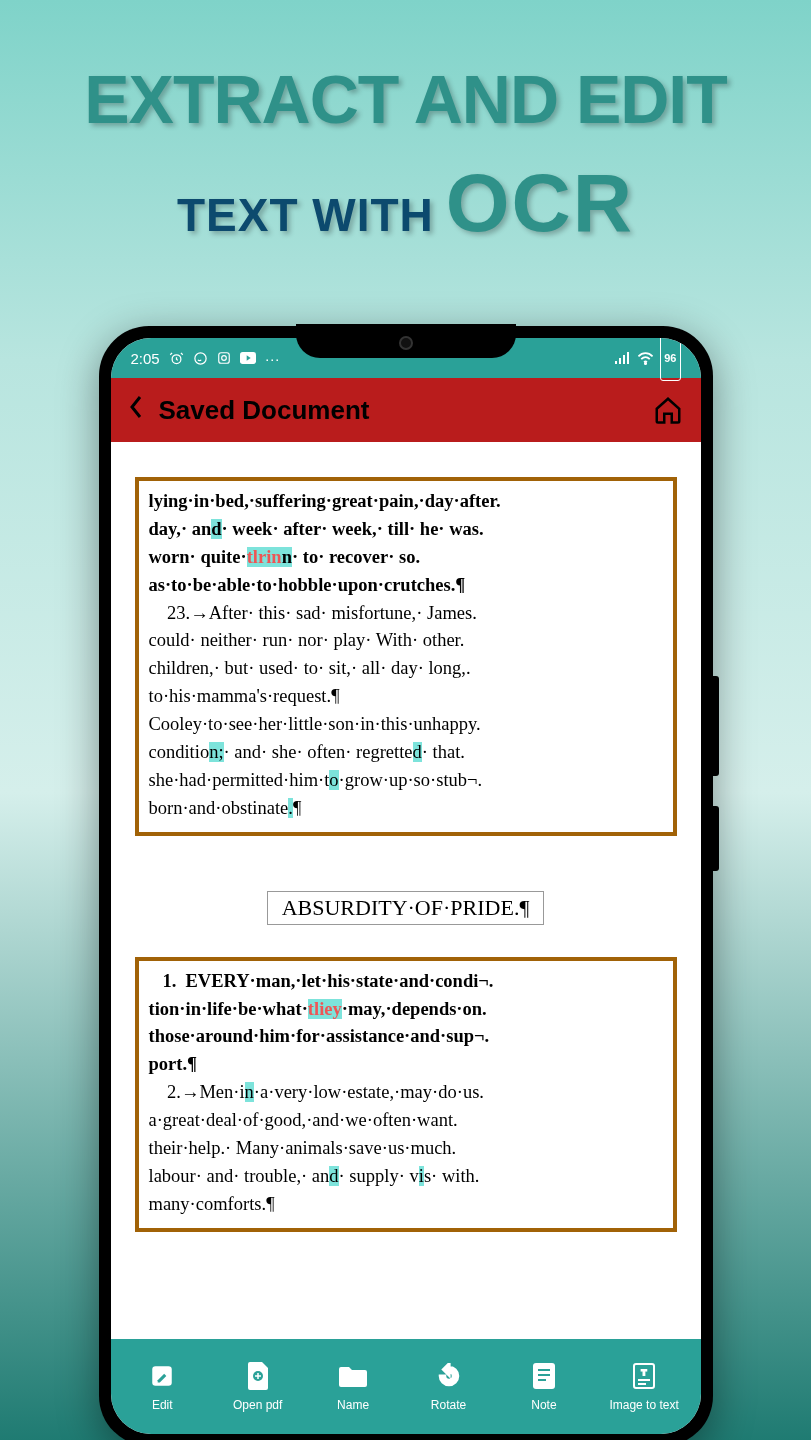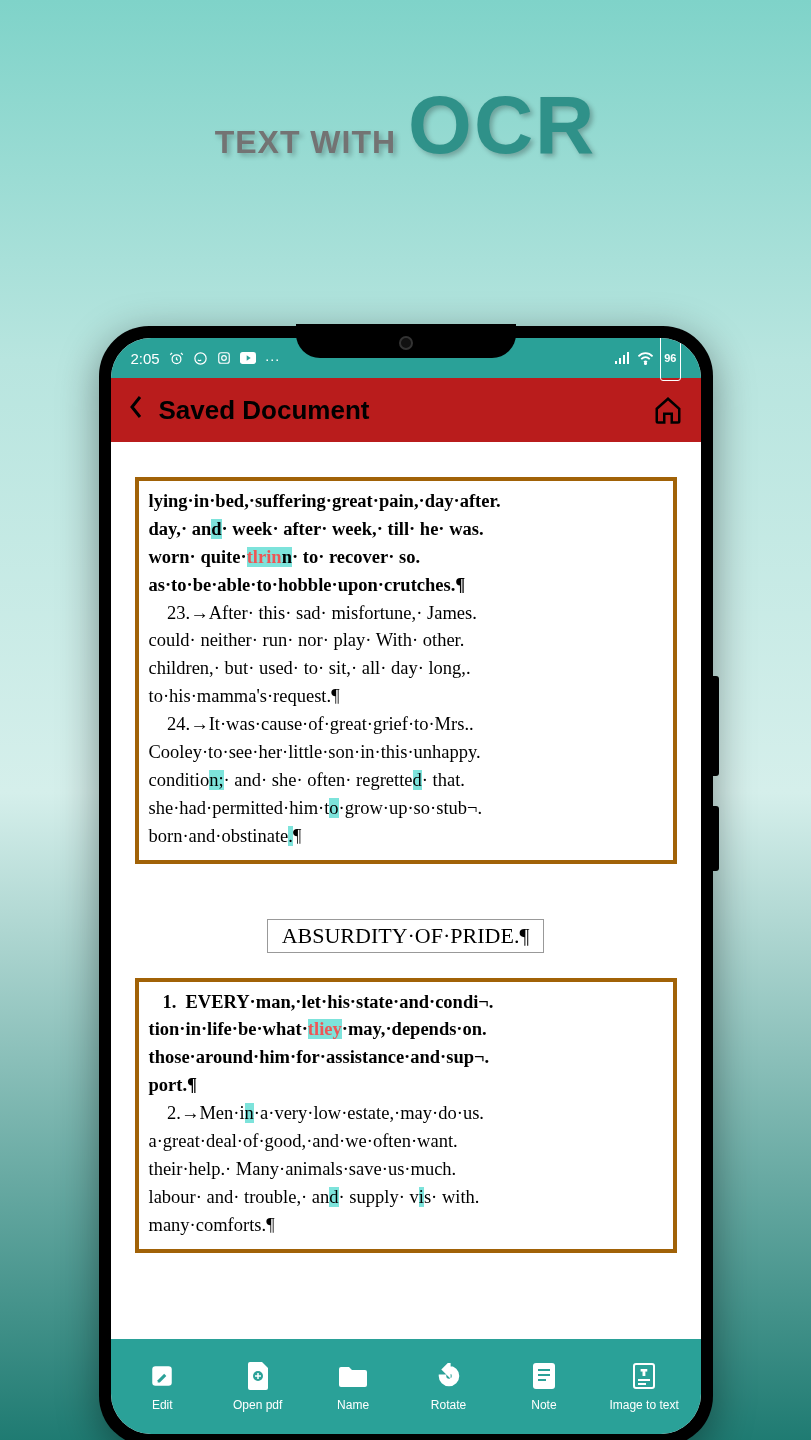--- a/index.html
+++ b/index.html
@@ -1,20 +1,20 @@
 <!DOCTYPE html>
 <html><head>
 <meta charset="utf-8">
 <style>
 *{margin:0;padding:0;box-sizing:border-box}
 body{width:811px;height:1440px;background:linear-gradient(180deg,#7fd3c9 0%,#b8e5df 25%,#d5efeb 55%,#1f7b72 100%);font-family:Arial,sans-serif;overflow:hidden;position:relative}
 .promo{text-align:center;padding-top:60px}
 .promo .l1{font-size:68px;font-weight:900;color:#2f9189;letter-spacing:-1px;text-shadow:3px 3px 5px rgba(0,0,0,.25);font-family:Impact,Arial Black,sans-serif}
 .promo .l2{margin-top:18px}
-.promo .l2 .tw{font-size:32px;font-weight:900;color:#737373;text-shadow:3px 3px 5px rgba(0,0,0,.25);font-family:Impact,Arial Black,sans-serif;letter-spacing:1px}
+.promo .l2 .tw{font-size:46px;font-weight:900;color:#0c4a6e;text-shadow:3px 3px 5px rgba(0,0,0,.25);font-family:Impact,Arial Black,sans-serif;letter-spacing:1px}
 .promo .l2 .ocr{font-size:82px;font-weight:900;color:#2f9189;text-shadow:3px 3px 5px rgba(0,0,0,.25);font-family:Impact,Arial Black,sans-serif;letter-spacing:2px;margin-left:12px}
 .phone{position:absolute;top:326px;left:50%;transform:translateX(-50%);width:614px;height:1120px;background:#000;border-radius:50px;padding:12px;box-shadow:0 10px 40px rgba(0,0,0,.4)}
 .phone::before{content:'';position:absolute;top:-2px;left:50%;transform:translateX(-50%);width:220px;height:34px;background:#000;border-radius:0 0 24px 24px;z-index:5}
 .cam{position:absolute;top:10px;left:50%;transform:translateX(-50%);width:14px;height:14px;background:#111;border:2px solid #333;border-radius:50%;z-index:6}
 .sidebtn{position:absolute;right:-6px;width:6px;background:#000;border-radius:0 3px 3px 0}
 .sb1{top:350px;height:100px}
 .sb2{top:480px;height:65px}
 .screen{width:100%;height:100%;background:#fff;border-radius:40px;overflow:hidden;position:relative;display:flex;flex-direction:column}
 .status{height:40px;background:#2aa198;display:flex;align-items:center;justify-content:space-between;padding:0 20px;color:#fff;font-size:15px;position:relative}
 .sl{display:flex;align-items:center;gap:9px}
@@ -24,32 +24,33 @@
 .batt{border:1.5px solid #fff;border-radius:3px;padding:16px 3px;font-size:11px;font-weight:600}
 .header{height:64px;display:flex;align-items:center;padding:0 18px;gap:16px;background:#b91c1c}
 .back{font-size:28px;color:#000;cursor:pointer}
 .title{font-size:26px;font-weight:600;color:#000;flex:1}
 .home{width:30px;height:30px;cursor:pointer}
 .content{flex:1;padding:10px 18px;overflow:hidden;background:#fff}
 .page{border:4px solid #a16207;margin:25px 6px 30px;padding:8px 10px;font-family:'Times New Roman',serif;font-size:18.5px;line-height:1.4;color:#000}
 .page .bold{font-weight:700}
 .page .hl{background:#7de3db}
 .page .sq{color:#e55}
-.titlebox{border:1px solid #999;margin:55px auto 25px;padding:3px 14px;font-family:'Times New Roman',serif;font-size:22px;text-align:center;width:fit-content}
+.titlebox{border:1px solid #999;margin:55px auto 32px;padding:3px 14px;font-family:'Times New Roman',serif;font-size:22px;text-align:center;width:fit-content}
 .dots{letter-spacing:0}
 .toolbar{height:95px;background:#2aa198;display:flex;align-items:center;justify-content:space-around;padding:0 4px}
 .tb{display:flex;flex-direction:column;align-items:center;gap:8px;color:#fff;cursor:pointer;min-width:60px}
 .tb .ic{width:28px;height:28px;display:flex;align-items:center;justify-content:center}
 .tb .lbl{font-size:12px}
 .para{margin-bottom:2px}
 </style>
 </head>
 <body>
 
 <div class="promo">
+  <div class="l1">EXTRACT AND EDIT</div>
   <div class="l2">
     <span class="tw">TEXT WITH</span><span class="ocr">OCR</span>
   </div>
 </div>
 
 <div class="phone">
   <div class="cam"></div>
   <div class="sidebtn sb1"></div>
   <div class="sidebtn sb2"></div>
   <div class="screen">
@@ -115,21 +116,20 @@
     <div class="content">
       <div class="page">
         <div class="para bold dots">lying·in·bed,·suffering·great·pain,·day·after.</div>
         <div class="para bold dots"><span>day,· an</span><span class="hl">d</span><span>· week· after· week,· till· he· was.</span></div>
         <div class="para bold dots"><span>worn· quite·</span><span class="hl sq">tlrin</span><span></span><span class="hl">n</span><span>· to· recover· so.</span></div>
         <div class="para bold dots">as·to·be·able·to·hobble·upon·crutches.¶</div>
         <div class="para dots" style="white-space:pre">    23.→After· this· sad· misfortune,· James.</div>
         <div class="para dots">could· neither· run· nor· play· With· other.</div>
         <div class="para dots">children,· but· used· to· sit,· all· day· long,.</div>
         <div class="para dots">to·his·mamma's·request.¶</div>
-        <div class="para dots" style="white-space:pre">    24.→It·was·cause·of·great·grief·to·Mrs..</div>
         <div class="para dots">Cooley·to·see·her·little·son·in·this·unhappy.</div>
         <div class="para dots"><span>conditio</span><span class="hl">n;</span><span>· and· she· often· regrette</span><span class="hl">d</span><span>· that.</span></div>
         <div class="para dots"><span>she·had·permitted·him·t</span><span class="hl">o</span><span>·grow·up·so·stub¬.</span></div>
         <div class="para dots"><span>born·and·obstinate</span><span class="hl">.</span><span>¶</span></div>
       </div>
 
       <div class="titlebox">ABSURDITY·OF·PRIDE.¶</div>
 
       <div class="page">
         <div class="para bold dots" style="white-space:pre">   1.  EVERY·man,·let·his·state·and·condi¬.</div>

